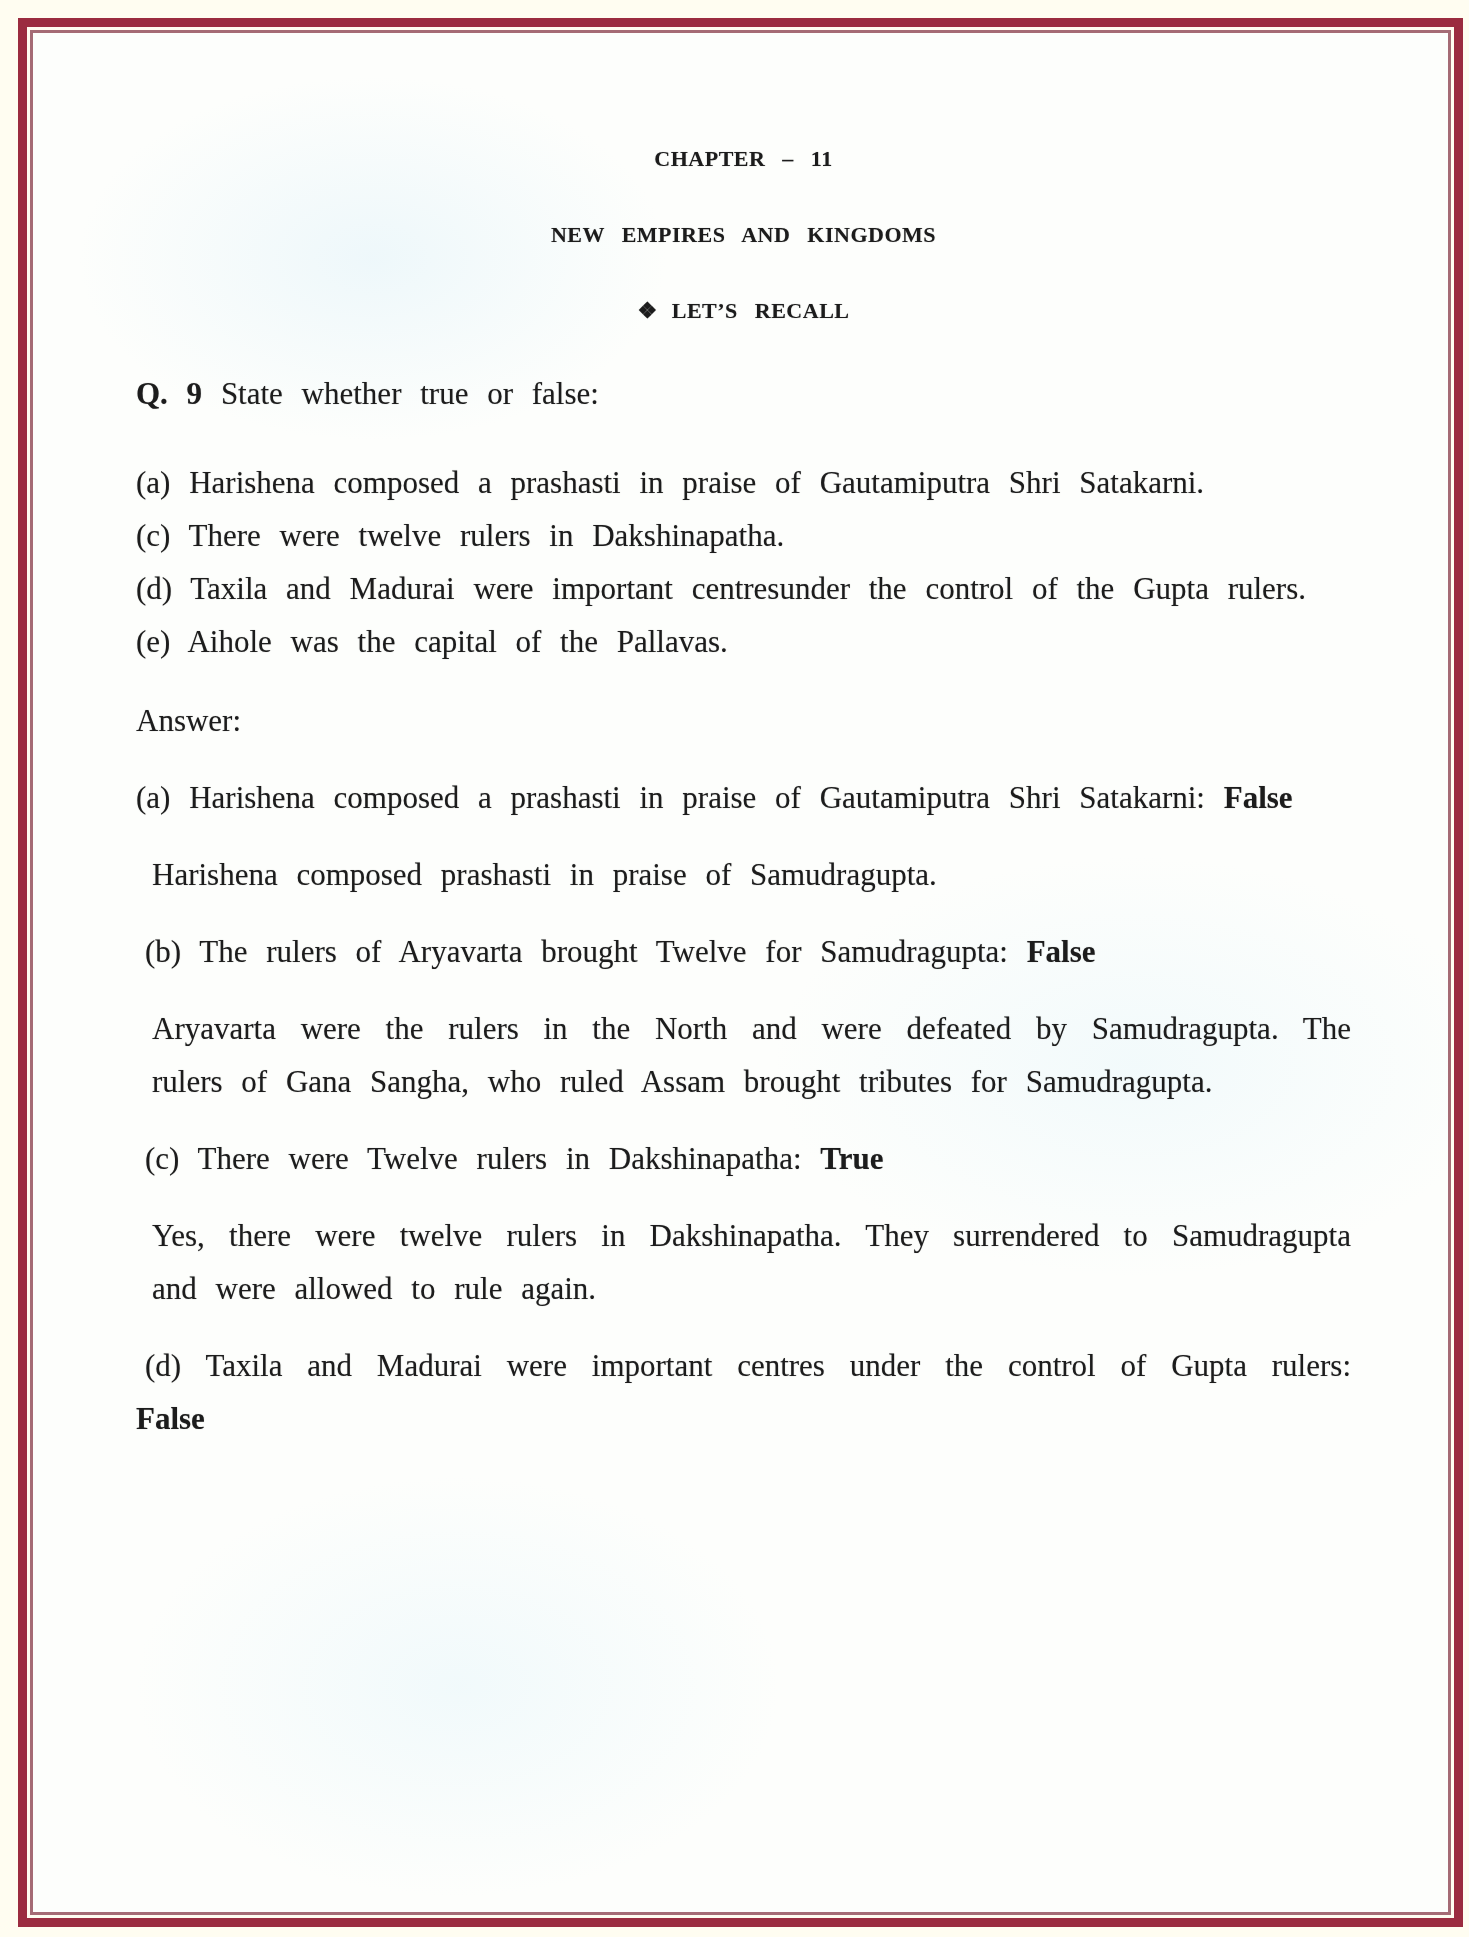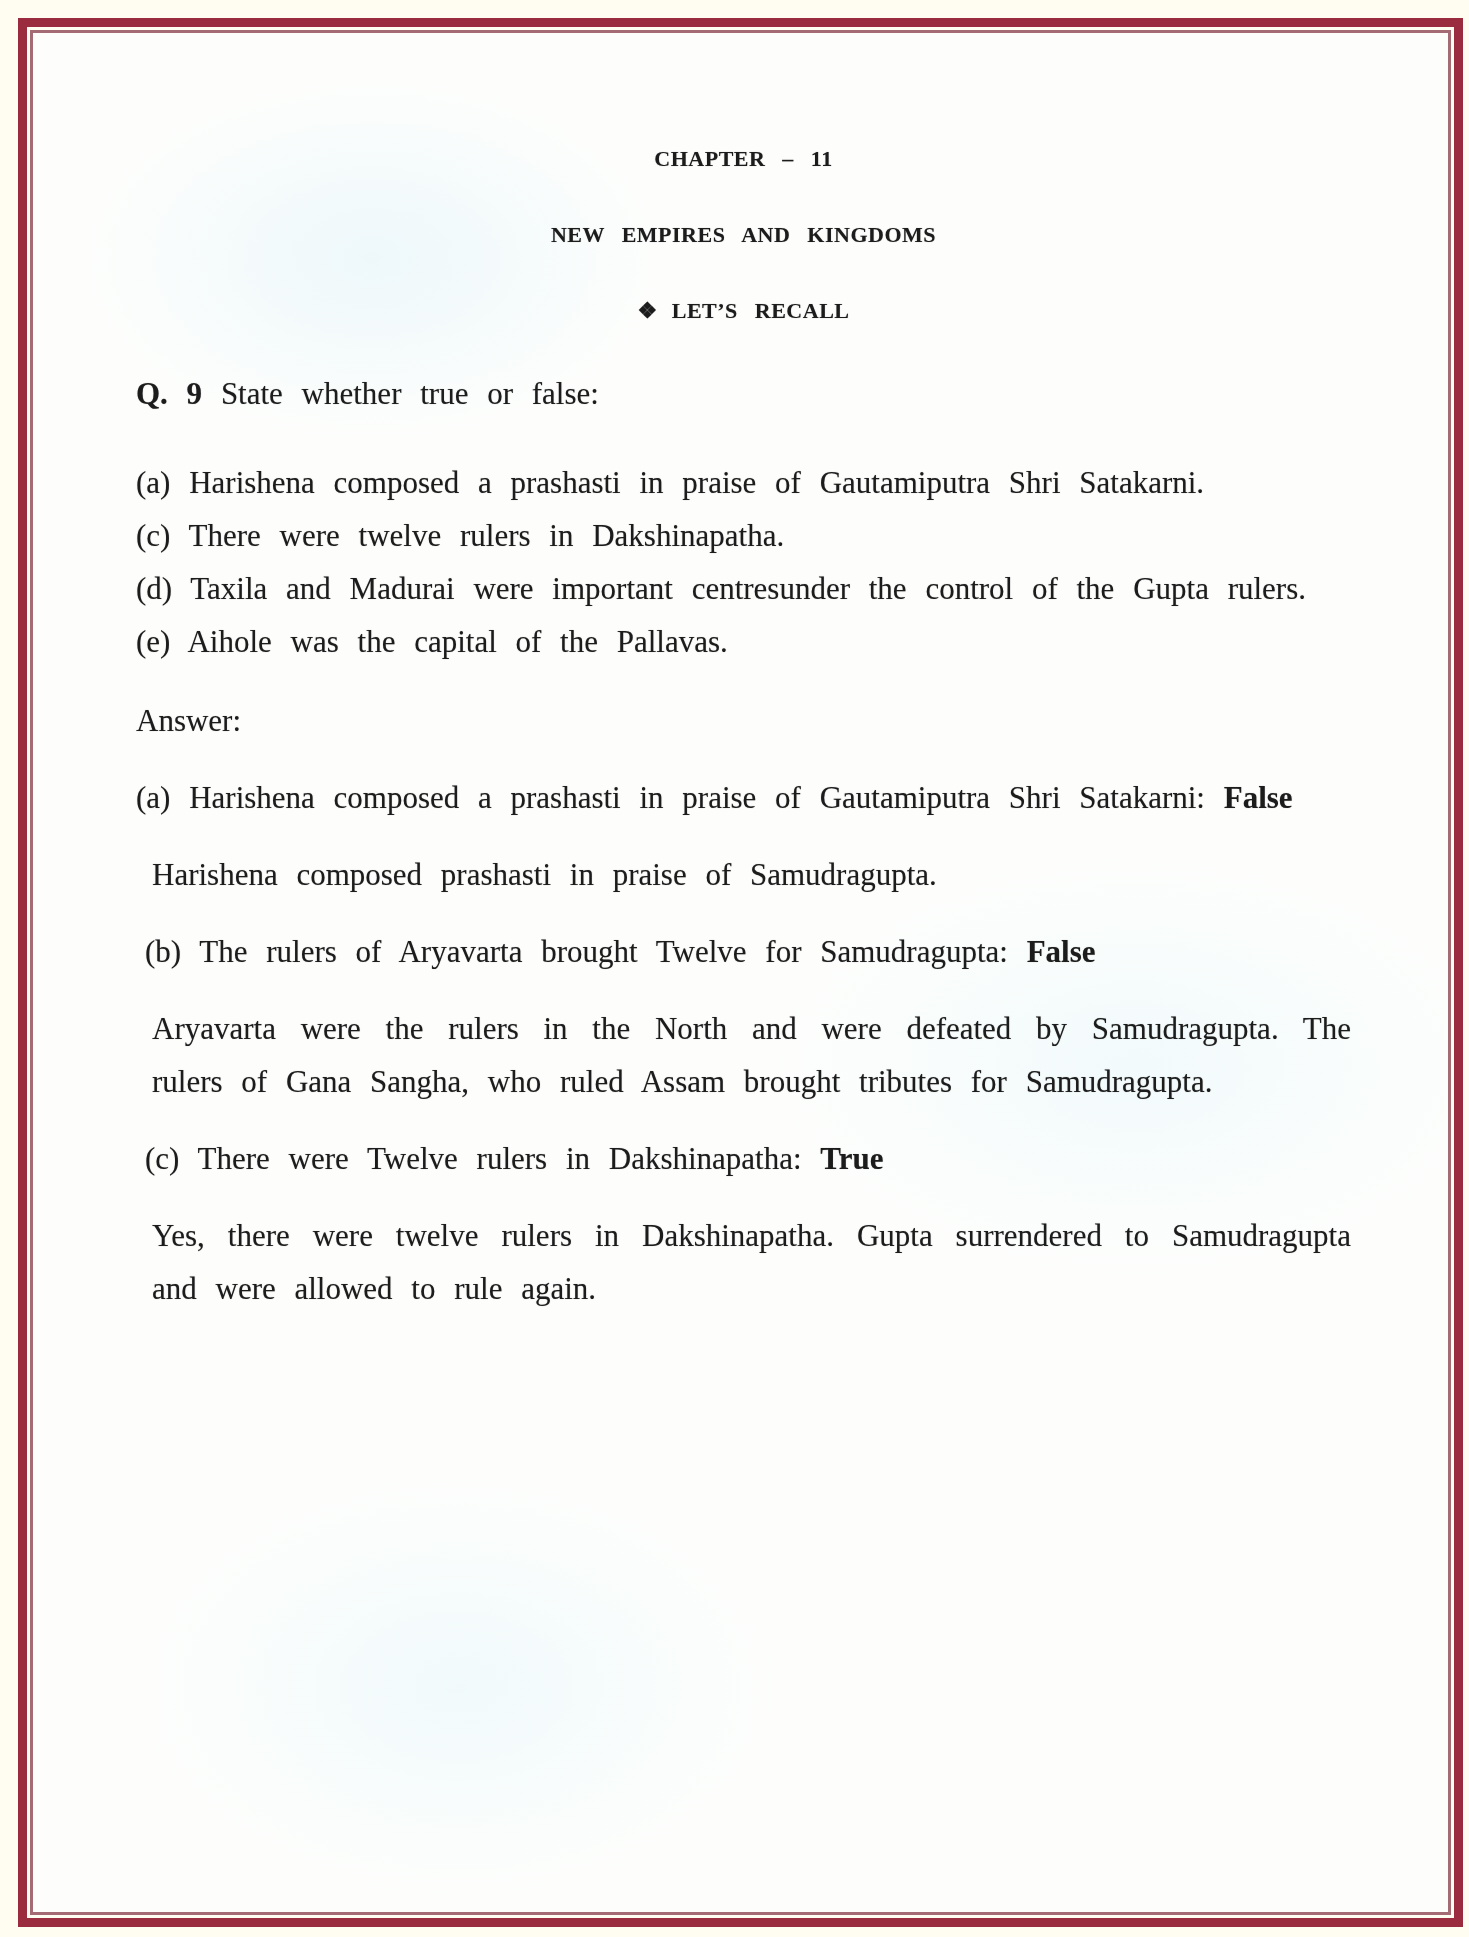--- a/index.html
+++ b/index.html
@@ -87,19 +87,22 @@
         <p class="expl">Harishena composed prashasti in praise of Samudragupta.</p>
       </div>
 
       <div>
         <p class="stmt ind"><span>(b) The rulers of Aryavarta brought Twelve for Samudragupta:</span> <span class="verdict">False</span></p>
         <p class="expl">Aryavarta were the rulers in the North and were defeated by Samudragupta. The rulers of Gana Sangha, who ruled Assam brought tributes for Samudragupta.</p>
       </div>
 
       <div>
         <p class="stmt ind"><span>(c) There were Twelve rulers in Dakshinapatha:</span> <span class="verdict">True</span></p>
-        <p class="expl">Yes, there were twelve rulers in Dakshinapatha. Gupta surrendered to Samudragupta and were allowed to rule again.</p>
+        <p class="expl">Yes, there were twelve rulers in Dakshinapatha. They surrendered to Samudragupta and were allowed to rule again.</p>
       </div>
 
+      <div>
+        <p class="stmt ind"><span>(d) Taxila and Madurai were important centres under the control of Gupta rulers:</span> <span class="verdict">False</span></p>
+      </div>
 
     </div>
   </div>
 </div>
 
 </body></html>

